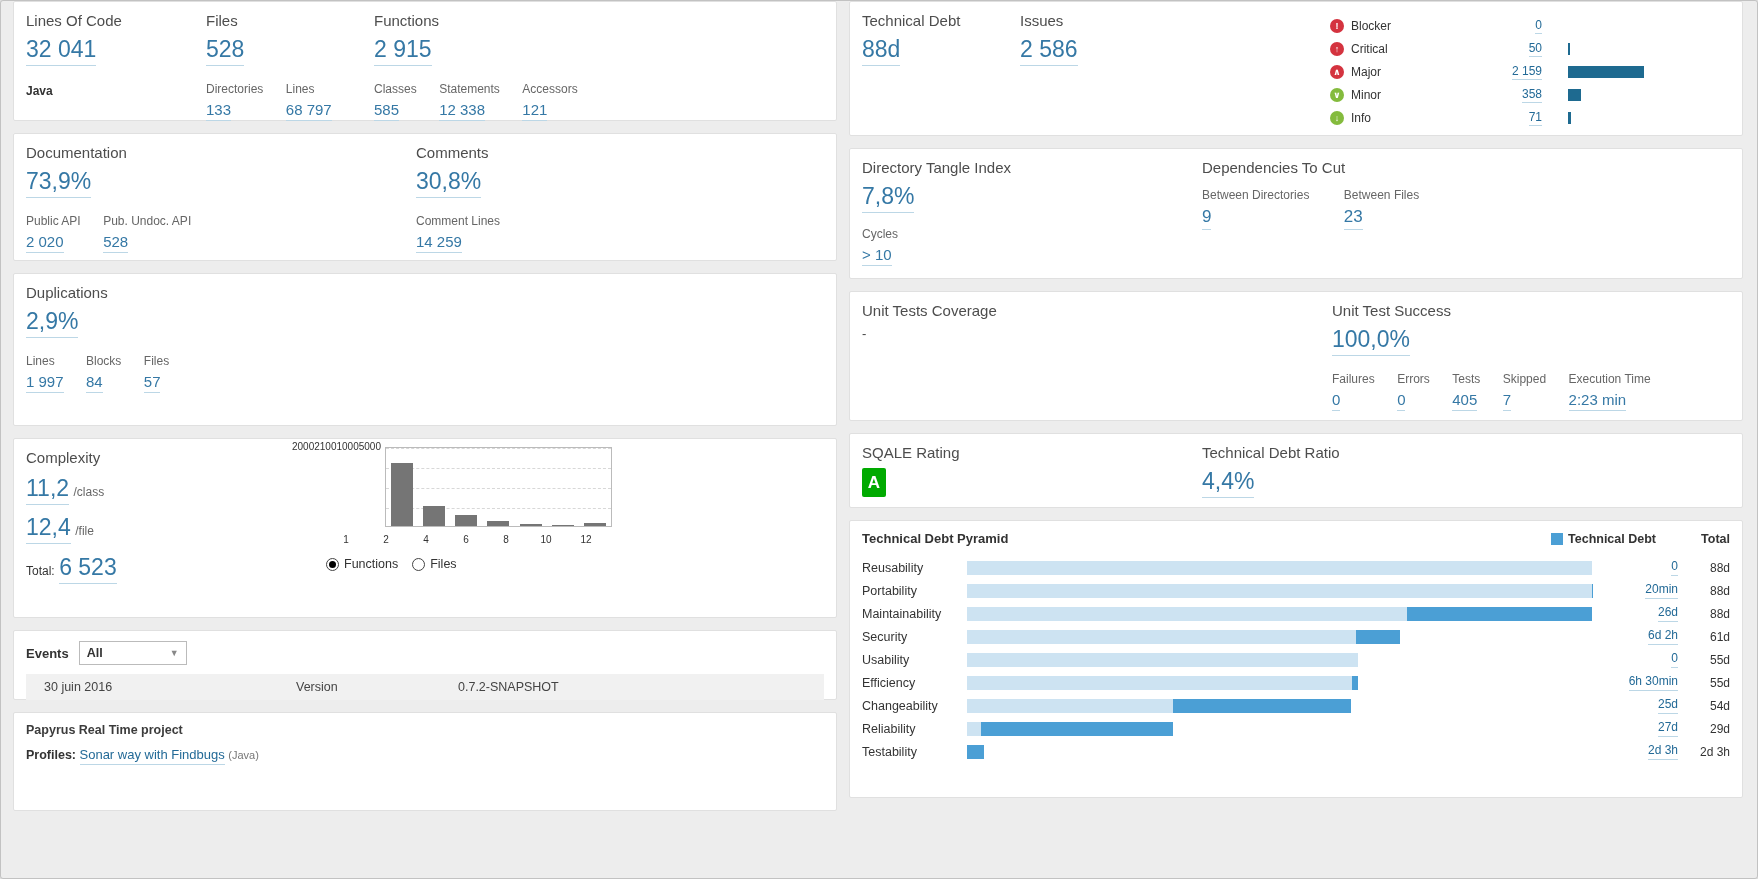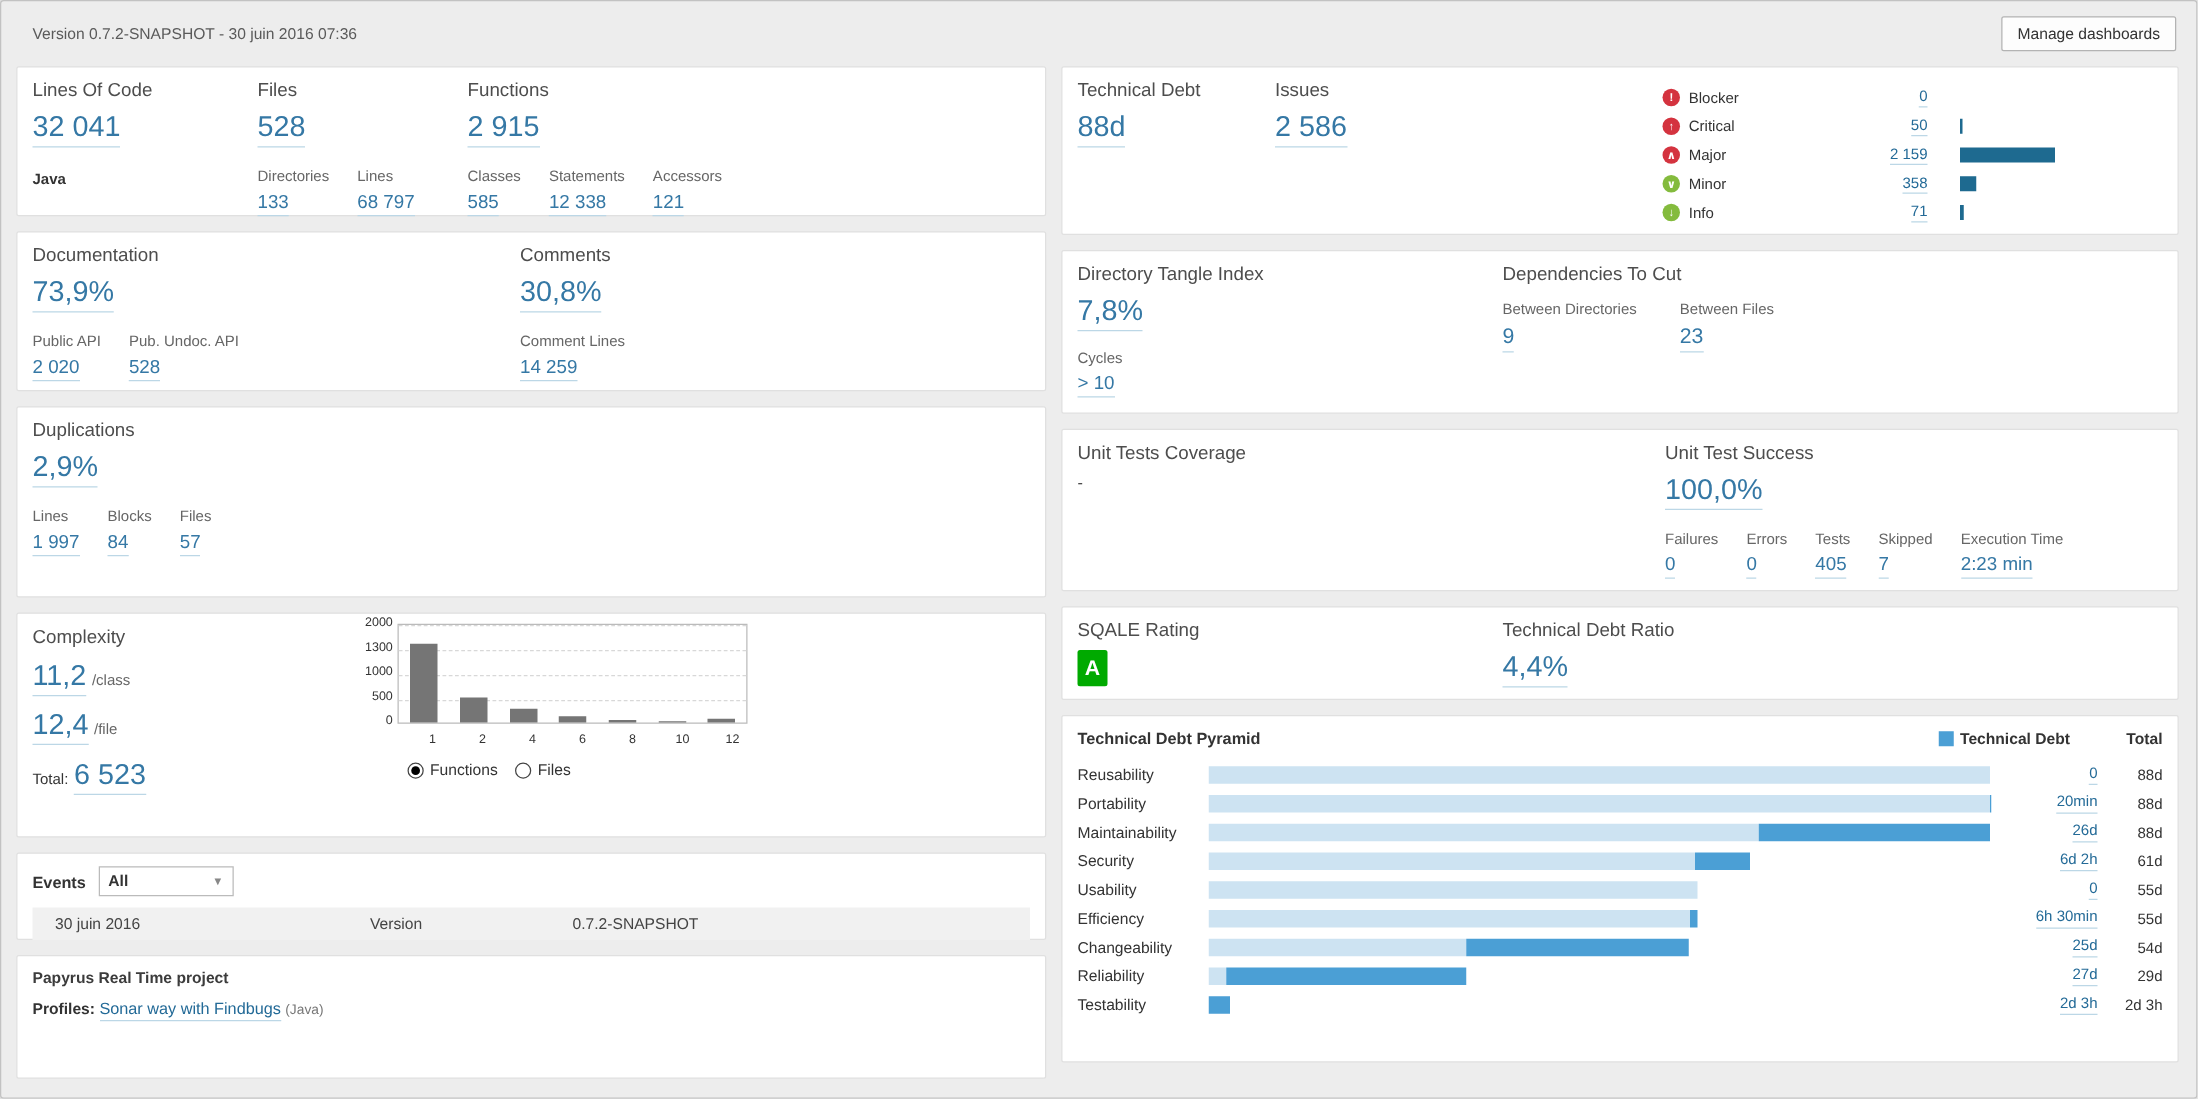--- a/index.html
+++ b/index.html
@@ -35,21 +35,21 @@
   .sev-icon { width:14px; height:14px; border-radius:50%; color:#fff; font-size:9px; font-weight:bold; text-align:center; line-height:14px; flex:none; }
   .sev-label { font-size:12px; color:#333; margin-left:7px; flex:1; }
   .sev-val { font-size:12px; color:#236a97; width:52px; text-align:right; }
   .sev-val .ul { padding-bottom:1px; }
   .sev-barwrap { width:92px; margin-left:26px; }
   .sev-bar { height:12px; display:block; }
 
   
   .chart-wrap { position:absolute; left:278px; top:8px; width:320px; }
   .chart-flex { display:flex; }
-  .ylabels { display:flex; flex-direction:column; justify-content:space-between; height:90px; margin-top:-6px; margin-right:4px; }
+  .ylabels { display:flex; flex-direction:row; justify-content:space-between; height:90px; margin-top:-6px; margin-right:4px; }
   .ylabels span { font-size:10px; color:#333; text-align:right; display:block; height:12px; line-height:12px; }
   .plot { position:relative; width:280px; height:80px; border:1px solid #bbb; background:#fff; }
   .gline { position:absolute; left:0; right:0; border-top:1px dashed #d8d8d8; }
   .bars { position:absolute; left:0; right:0; bottom:0; top:0; display:flex; justify-content:space-around; align-items:flex-end; }
   .hist-bar { width:22px; background:#757575; }
   .xlabels { display:flex; justify-content:space-around; width:280px; margin-left:34px; margin-top:3px; }
   .xlabels span { font-size:10px; color:#333; width:22px; text-align:center; }
   .radios { display:flex; gap:14px; margin-left:34px; margin-top:12px; align-items:center; }
   .radio { display:flex; align-items:center; gap:5px; font-size:12.5px; color:#333; cursor:pointer; }
   .rdot { width:13px; height:13px; border:1px solid #444; border-radius:50%; display:inline-flex; align-items:center; justify-content:center; flex:none; }
@@ -91,24 +91,20 @@
   .rating-badge { display:inline-block; width:24px; height:29px; background:#00aa00; color:#fff; font-size:17px; font-weight:bold; text-align:center; line-height:29px; border-radius:2px; }
   .dash-val { font-size:13px; color:#444; margin-top:4px; }
   .cycles-val { font-size:15px; color:#3578a5; }
   .dep-val { font-size:17px; color:#3578a5; }
 </style>
 </head>
 <body>
 
 <div class="page">
 
-  <div class="hdr">
-    <span class="hdr-version">Version 0.7.2-SNAPSHOT - 30 juin 2016 07:36</span>
-    <button class="btn">Manage dashboards</button>
-  </div>
 
   <div class="cols">
 
     <div class="col-left">
 
       <div class="widget" style="height:120px;">
         <div class="flexrow">
           <div style="width:180px;">
             <div class="w-title">Lines Of Code</div>
             <span class="big ul">32 041</span>
@@ -209,21 +205,21 @@
         </div>
         <div style="margin-top:10px;">
           <span style="font-size:12px;color:#333;">Total:</span>
           <span class="big ul">6 523</span>
         </div>
 
         <div class="chart-wrap">
           <div class="chart-flex">
             <div class="ylabels">
               <span>2000</span>
-              <span>1300</span>
+              <span>2100</span>
               <span>1000</span>
               <span>500</span>
               <span>0</span>
             </div>
             <div class="plot">
               <div class="gline" style="top:0;"></div>
               <div class="gline" style="top:20px;"></div>
               <div class="gline" style="top:40px;"></div>
               <div class="gline" style="top:60px;"></div>
               <div class="bars">

